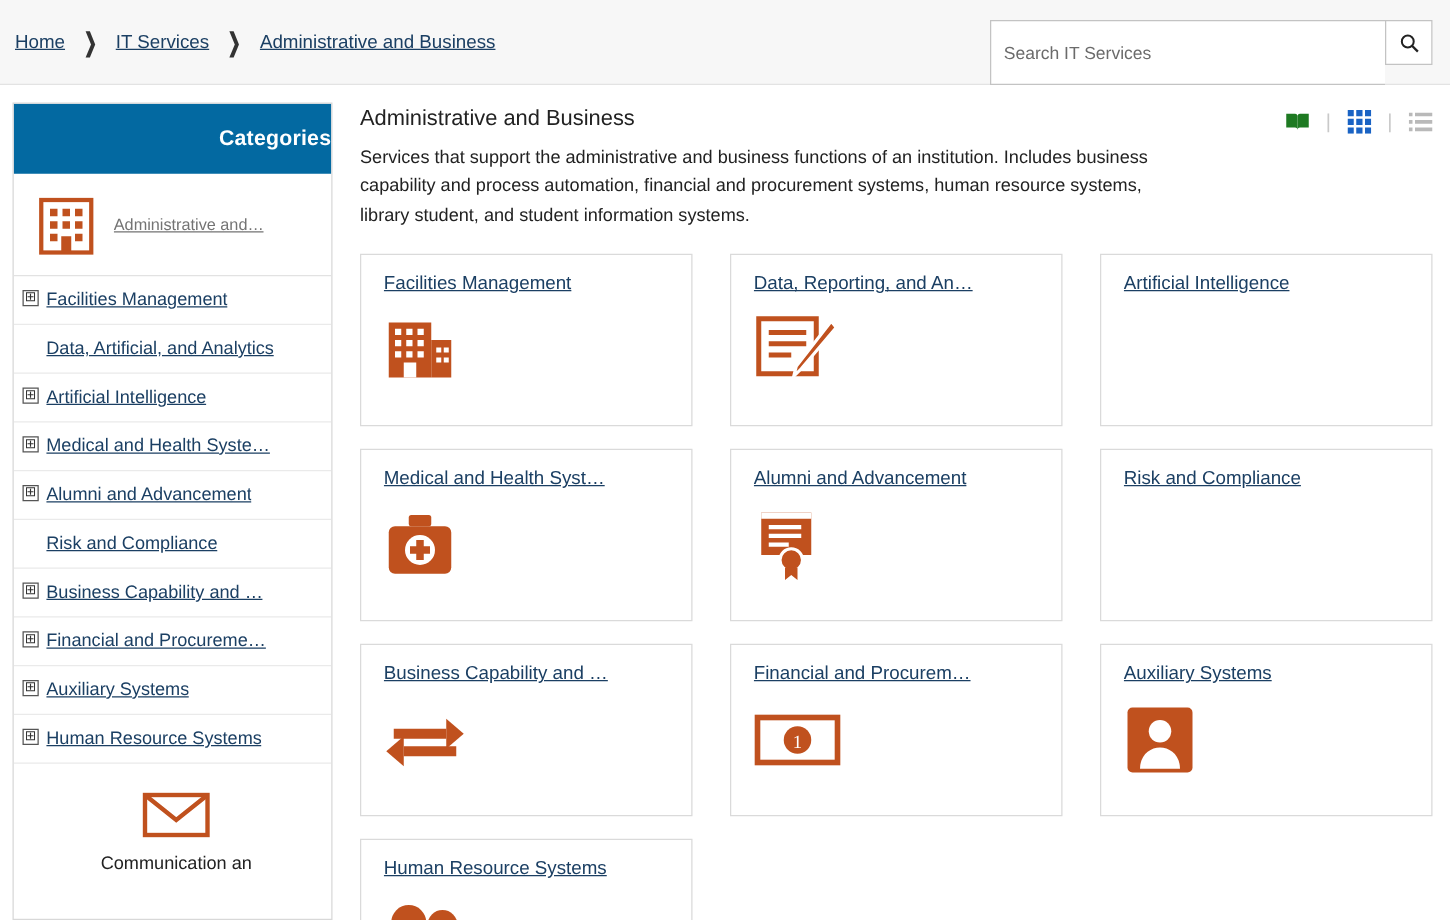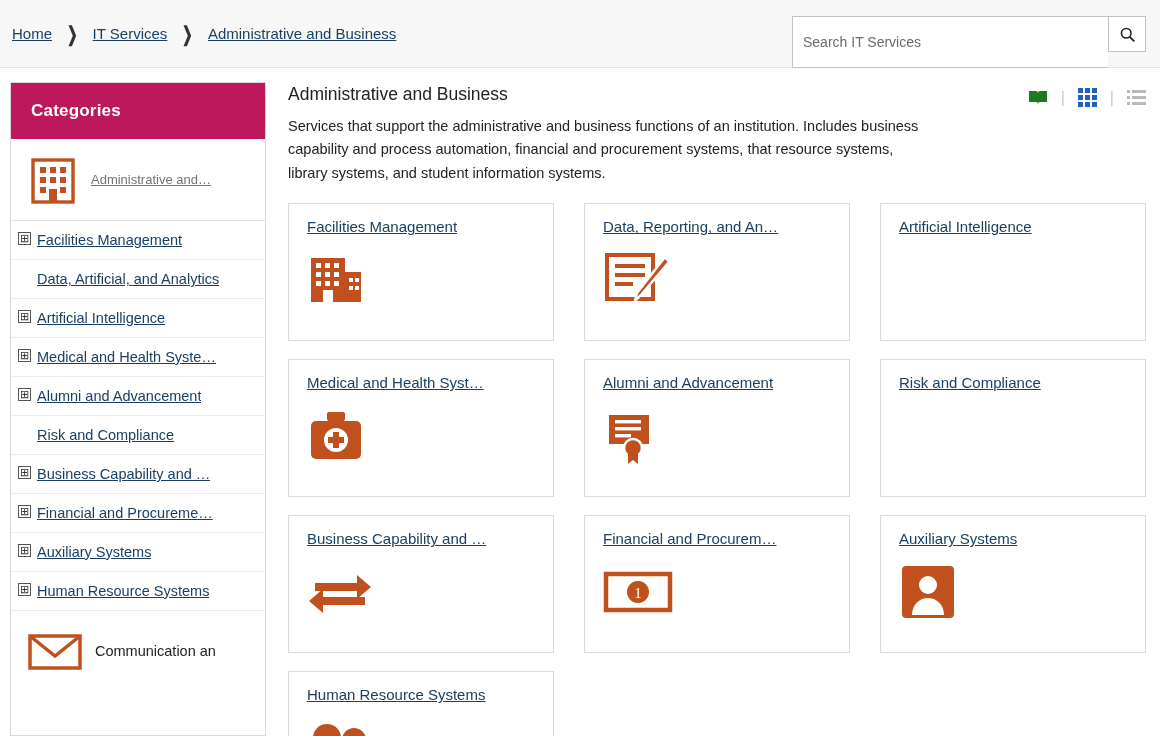--- a/index.html
+++ b/index.html
@@ -79,26 +79,27 @@
   
   .sidebar {
     width: 256px;
     margin: 14px 0 0 10px;
     border: 1px solid #d8d8d8;
     background: #fff;
     height: 654px;
     overflow: hidden;
   }
   .cat-header {
-    background: #be185d;
+    background: #0369a1;
     color: #fff;
     font-size: 17px;
     font-weight: bold;
     padding: 18px 0 18px 20px;
     letter-spacing: .2px;
+    text-align: right;
   }
   .cat-current {
     display: flex;
     align-items: center;
     gap: 12px;
     padding: 12px 10px 12px 16px;
     border-bottom: 1px solid #e2e2e2;
     min-height: 82px;
   }
   .cat-current a {
@@ -139,20 +140,21 @@
     text-align: center;
     cursor: pointer;
     background: #fff;
   }
   .cat-next {
     display: flex;
     align-items: center;
     gap: 12px;
     padding: 14px 10px 14px 16px;
     margin-top: 6px;
+    flex-direction: column;
   }
   .cat-next span.lbl { color: #222; font-size: 14.5px; }
 
   
   .main {
     flex: 1;
     padding: 16px 14px 0 22px;
     position: relative;
   }
   .page-title {
@@ -294,21 +296,21 @@
       <svg width="56" height="40" viewBox="0 0 56 40">
         <rect x="3" y="5" width="50" height="32" fill="none" stroke="#c0511e" stroke-width="3.5"></rect>
         <polyline points="3,5 28,25 53,5" fill="none" stroke="#c0511e" stroke-width="3.5"></polyline>
       </svg>
       <span class="lbl">Communication an</span>
     </div>
   </aside>
 
   <main class="main">
     <h1 class="page-title">Administrative and Business</h1>
-    <p class="page-desc">Services that support the administrative and business functions of an institution. Includes business capability and process automation, financial and procurement systems, that resource systems, library systems, and student information systems.</p>
+    <p class="page-desc">Services that support the administrative and business functions of an institution. Includes business capability and process automation, financial and procurement systems, human resource systems, library student, and student information systems.</p>
 
     <div class="viewtools">
       <span class="vt">
         <svg width="20" height="17" viewBox="0 0 20 17">
           <path d="M1 2 h7 a2 2 0 0 1 2 2 v11 a2 2 0 0 0 -2 -2 h-7 z" fill="#1e7a22"></path>
           <path d="M19 2 h-7 a2 2 0 0 0 -2 2 v11 a2 2 0 0 1 2 -2 h7 z" fill="#1e7a22"></path>
         </svg>
       </span>
       <span class="vt-sep">|</span>
       <span class="vt">

